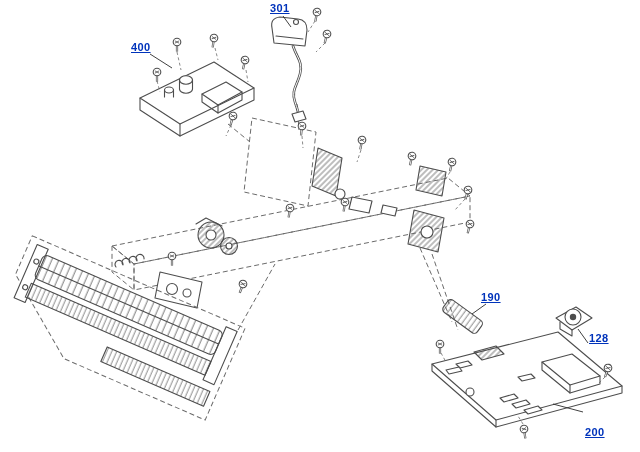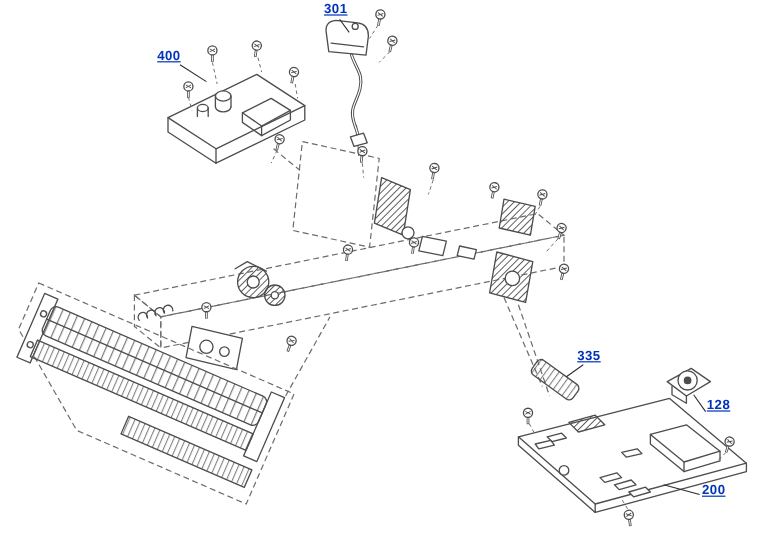--- a/index.html
+++ b/index.html
@@ -182,17 +182,17 @@
     <line class="leader" x1="150" y1="54" x2="172" y2="68"></line>
     <line class="leader" x1="283" y1="16" x2="291" y2="27"></line>
     <line class="leader" x1="486" y1="304" x2="472" y2="314"></line>
     <line class="leader" x1="588" y1="343" x2="578" y2="329"></line>
     <line class="leader" x1="583" y1="412" x2="553" y2="404"></line>
   </g>
 </svg>
 
 <a class="callout" style="left:131px;top:42px">400</a>
 <a class="callout" style="left:270px;top:3px">301</a>
-<a class="callout" style="left:481px;top:292px">335</a>
+<a class="callout" style="left:481px;top:292px">190</a>
 <a class="callout" style="left:589px;top:333px">128</a>
-<a class="callout" style="left:585px;top:404px">200</a>
+<a class="callout" style="left:585px;top:427px">200</a>
 
 </div>
 
 </body></html>

